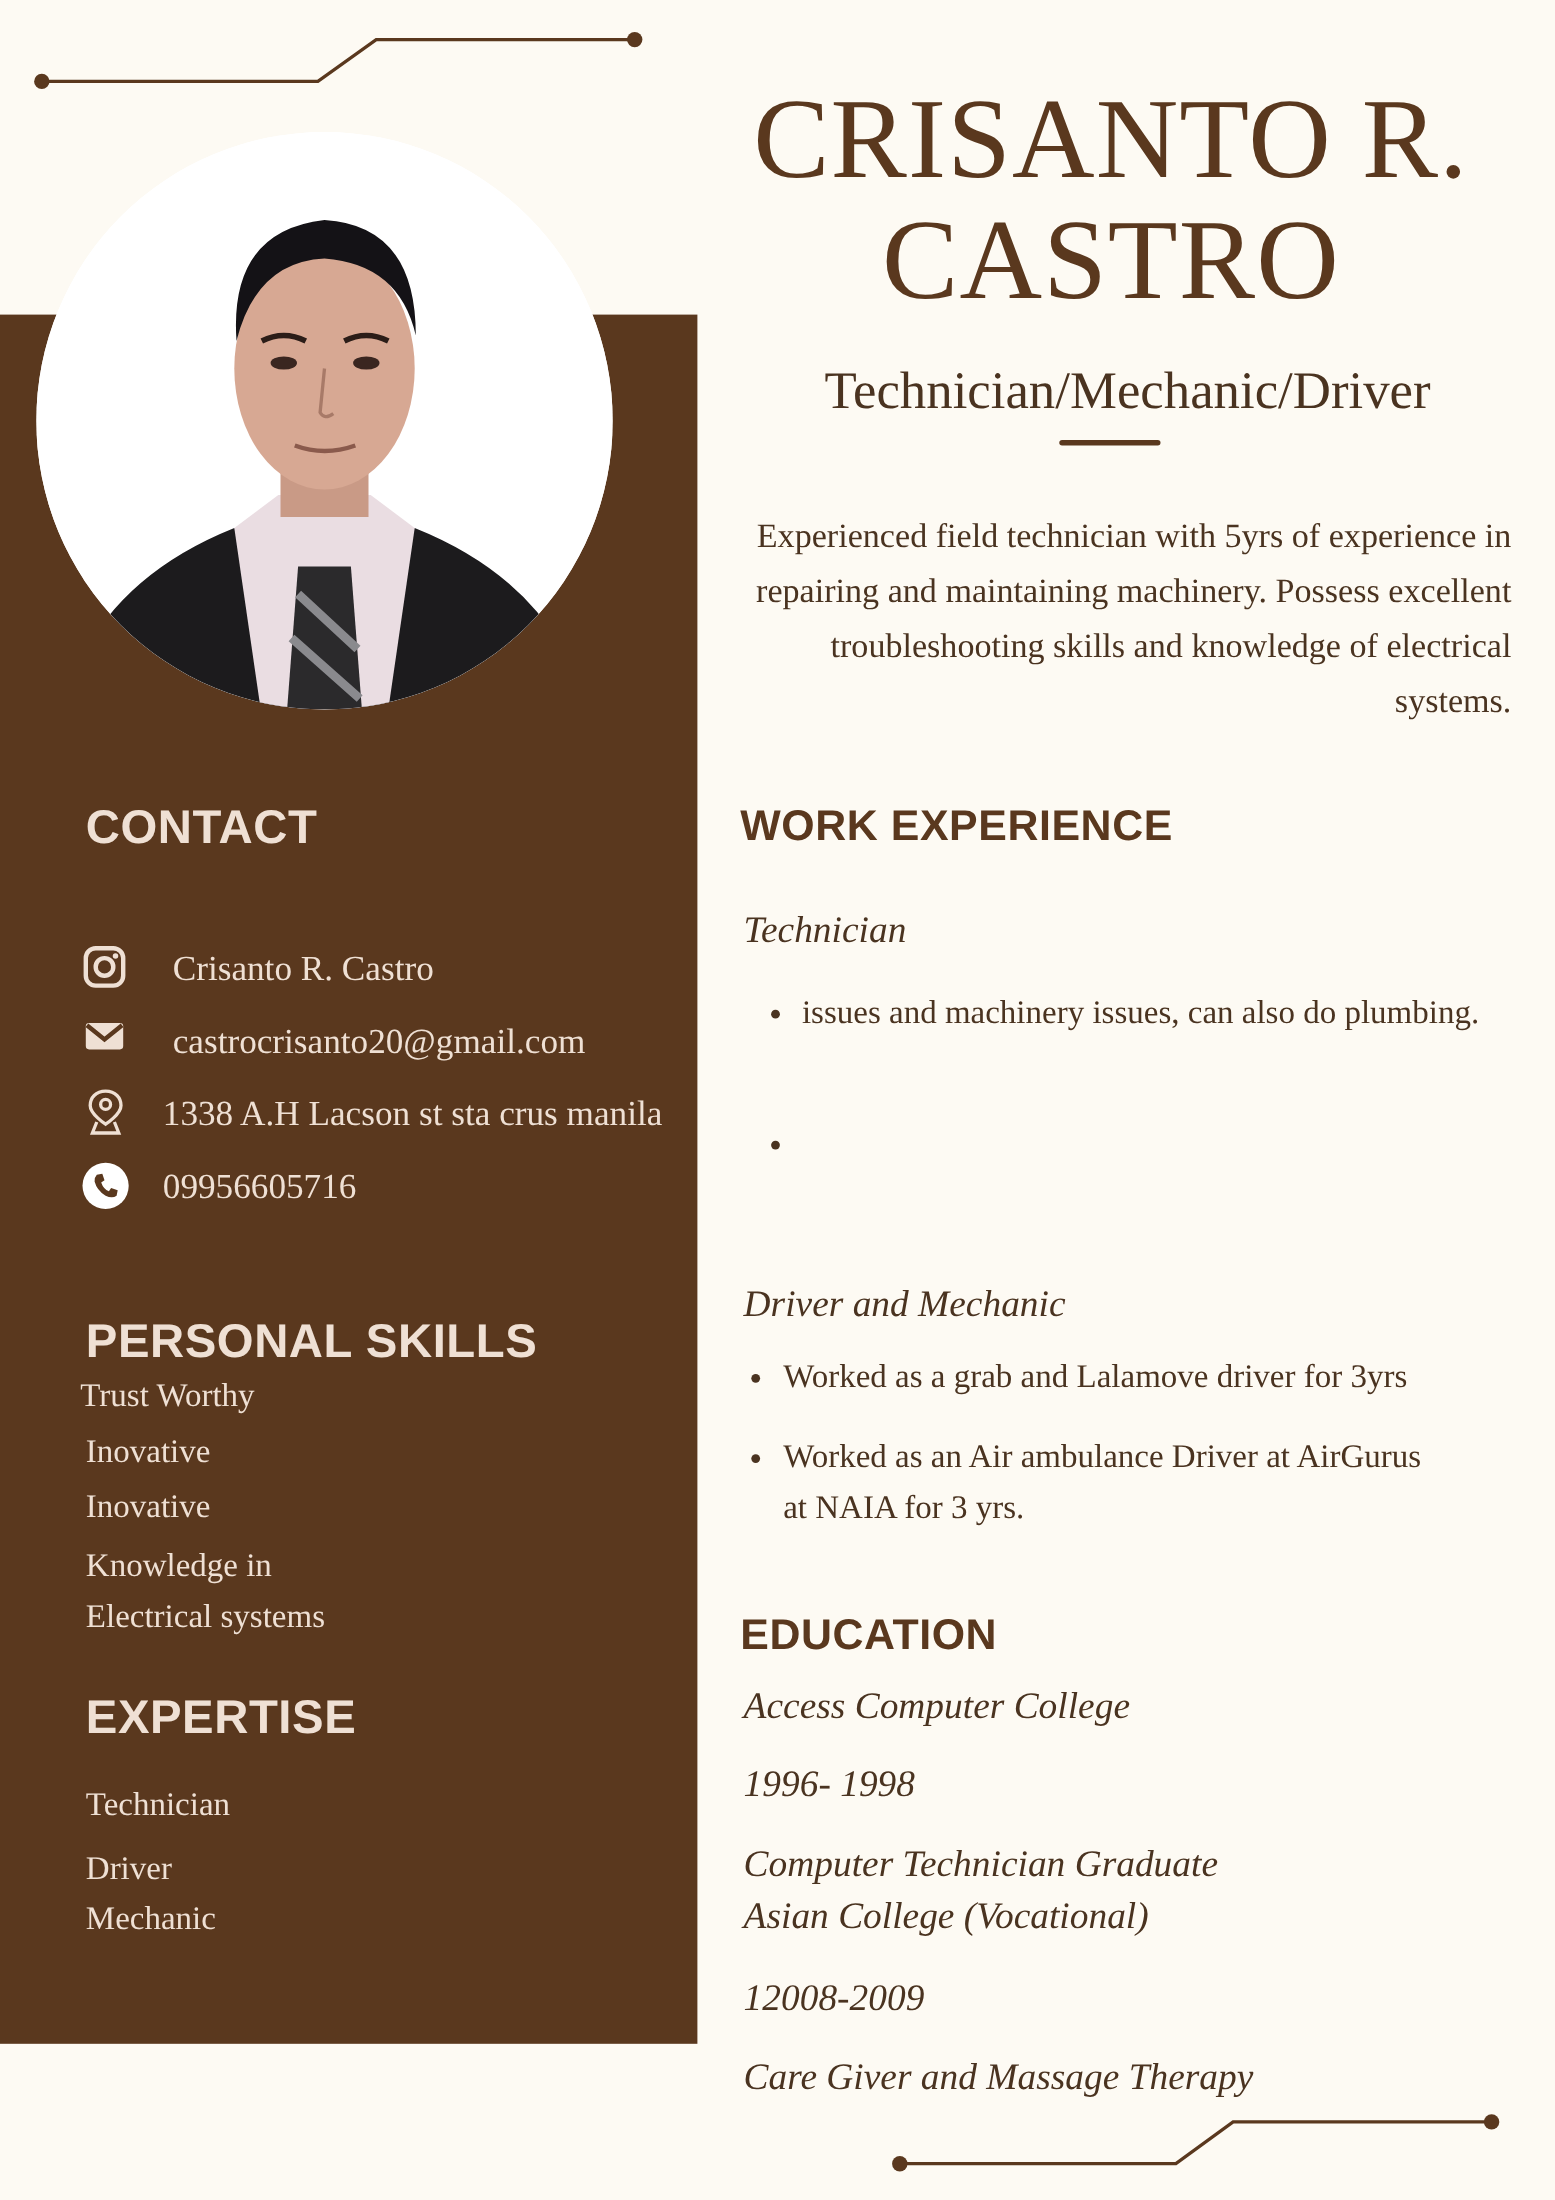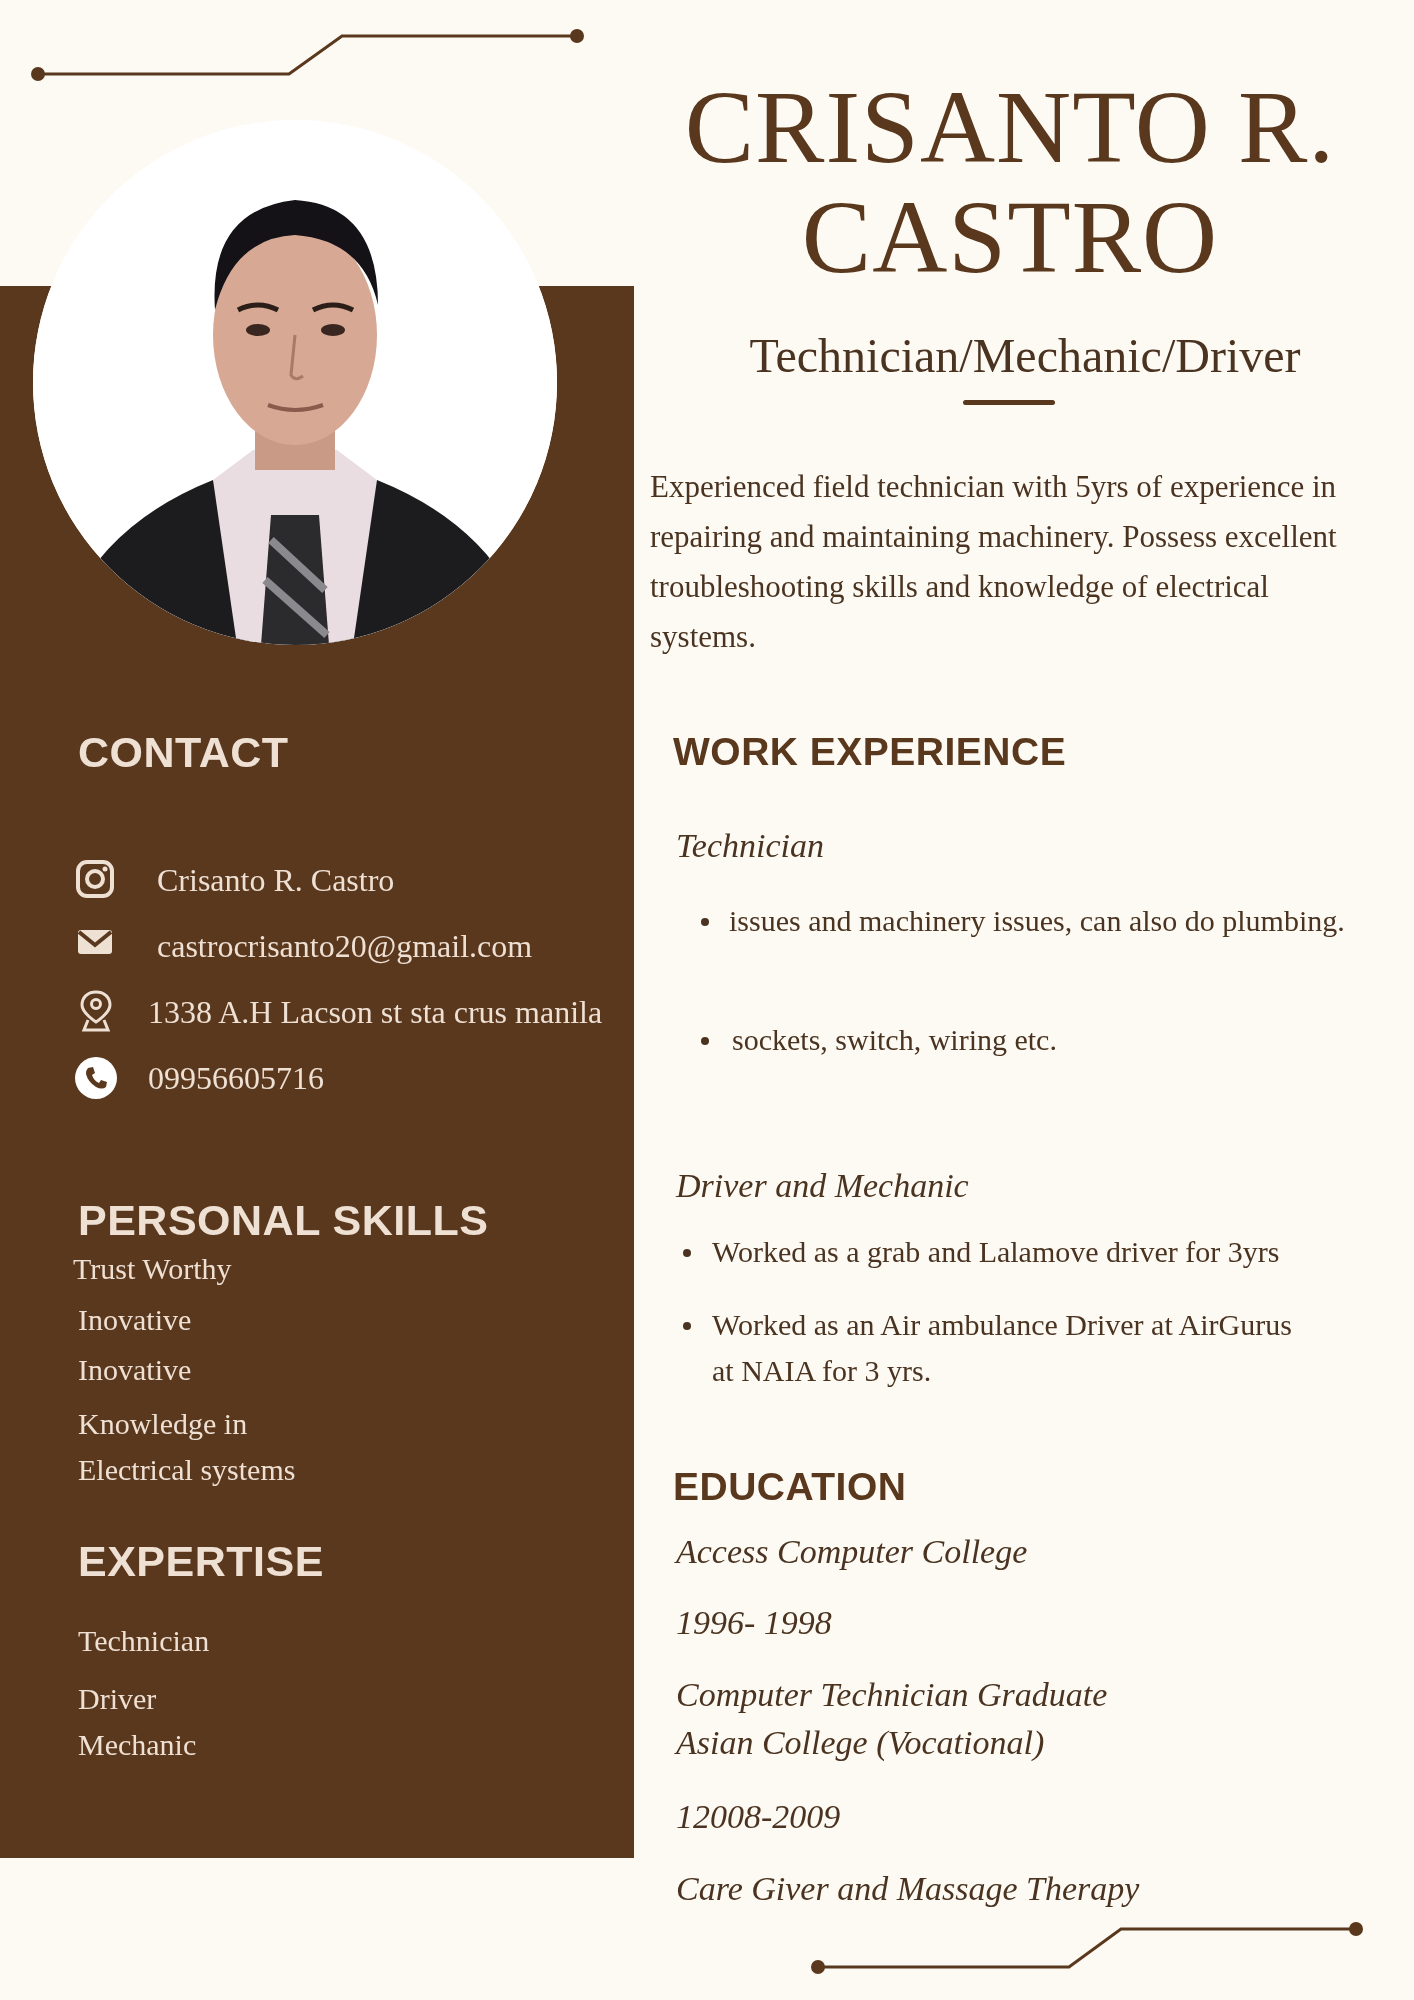--- a/index.html
+++ b/index.html
@@ -26,21 +26,21 @@
   .subtitle {
     position: absolute; left: 700px; width: 650px; text-align: center;
     top: 328px; font-size: 48px; line-height: 56px; color: #4a3320;
   }
   .subtitle-bar {
     position: absolute; left: 963px; top: 400px; width: 92px; height: 5px;
     background: #5a381e; border-radius: 3px;
   }
   .summary {
     position: absolute; left: 650px; width: 724px; top: 462px;
-    font-size: 31px; line-height: 50px; text-align: left; color: #4a3320;
+    font-size: 31px; line-height: 50px; text-align: right; color: #4a3320;
   }
   .h-side {
     position: absolute; left: 78px;
     font-family: Liberation Sans, sans-serif; font-weight: bold;
     font-size: 43px; line-height: 44px; color: #efe0d4; letter-spacing: 0.5px;
   }
   .h-main {
     position: absolute; left: 673px;
     font-family: "Liberation Sans", "DejaVu Sans", sans-serif; font-weight: bold;
     font-size: 39px; line-height: 44px; color: #5a381e; letter-spacing: 0.5px;
@@ -164,21 +164,20 @@
 
 <div class="job-title" style="top:826px;">Technician</div>
 
 <div class="bullet" style="top:898px; left:729px;">
   <span class="dot" style="left:-28px; top:20px;"></span>
   <div>issues and machinery issues, can also do plumbing.</div>
 </div>
 
 <div class="bullet" style="top:1017px; left:732px;">
   <span class="dot" style="left:-31px; top:20px;"></span>
-  <div>sockets, switch, wiring etc.</div>
 </div>
 
 <div class="job-title" style="top:1166px;">Driver and Mechanic</div>
 
 <div class="bullet" style="top:1229px; left:712px;">
   <span class="dot" style="left:-29px; top:20px;"></span>
   <div>Worked as a grab and Lalamove driver for 3yrs</div>
 </div>
 
 <div class="bullet" style="top:1302px; left:712px;">

